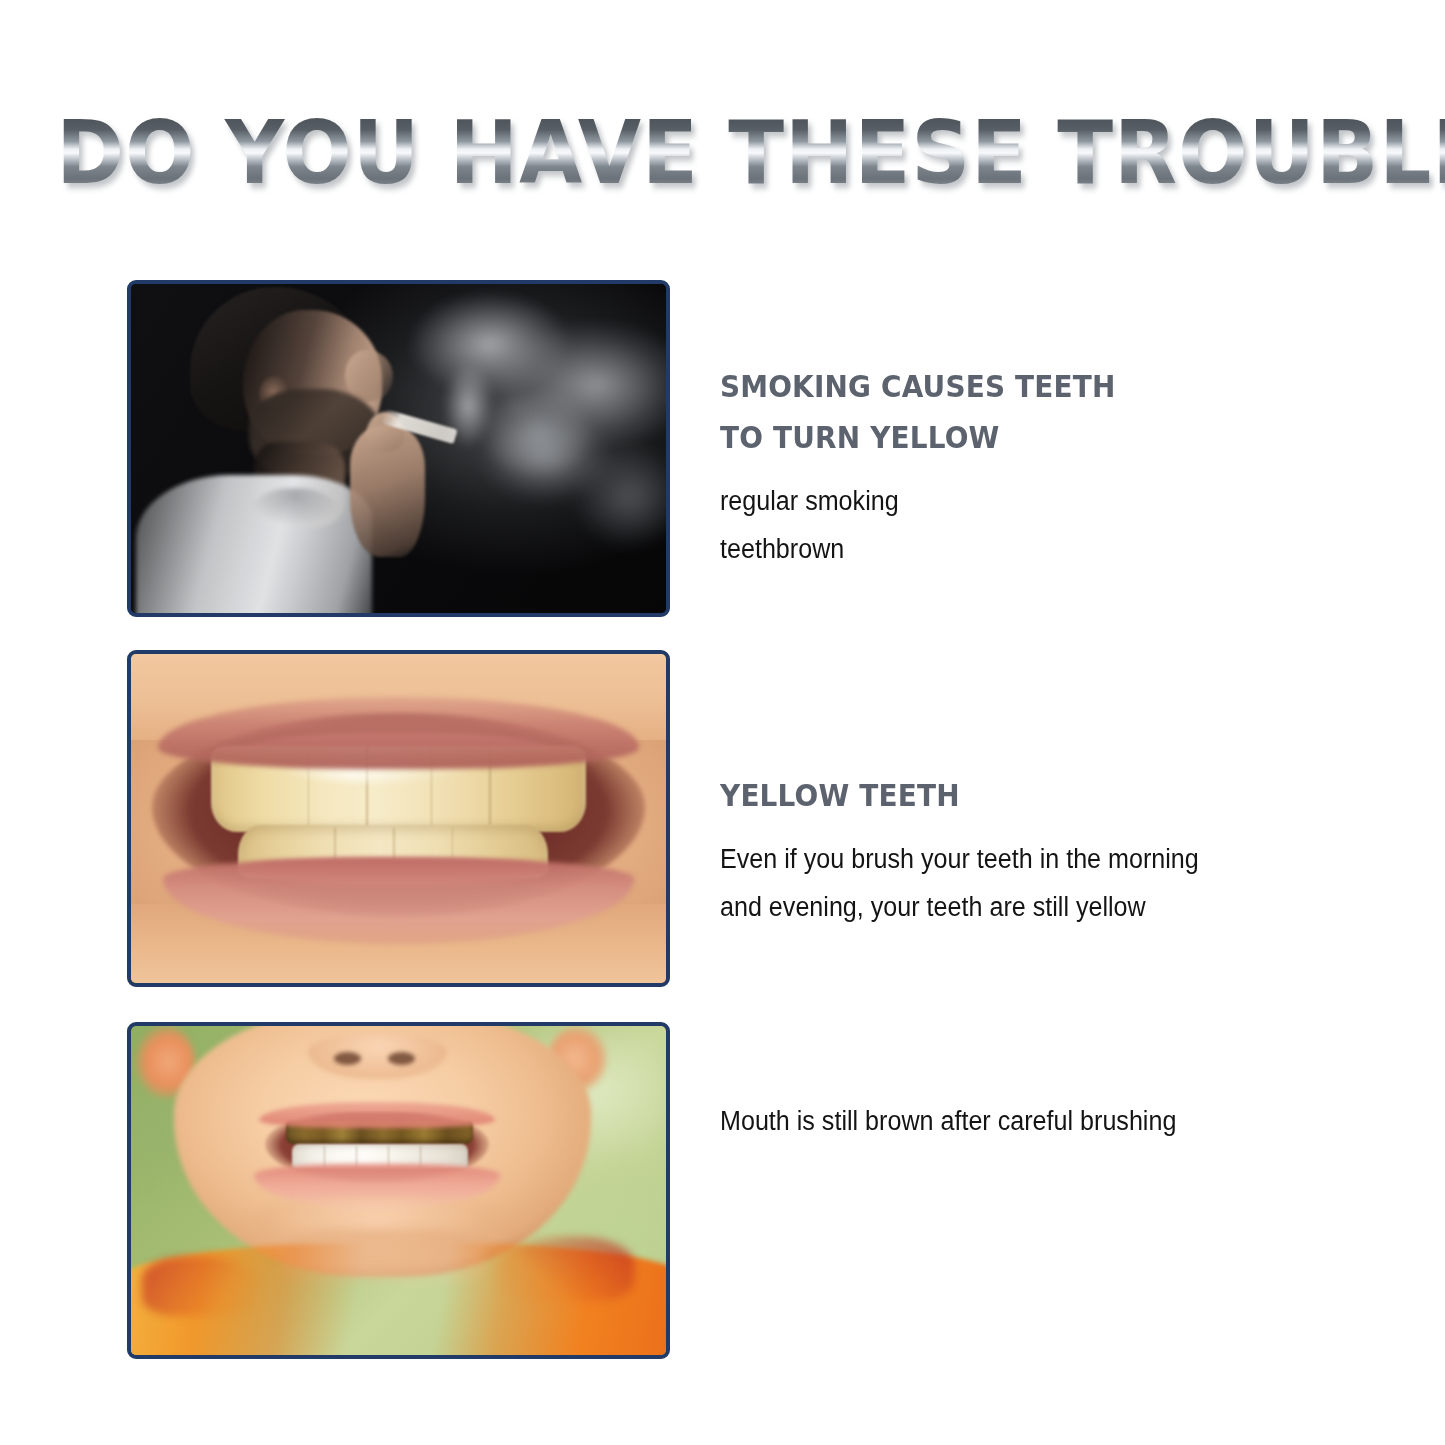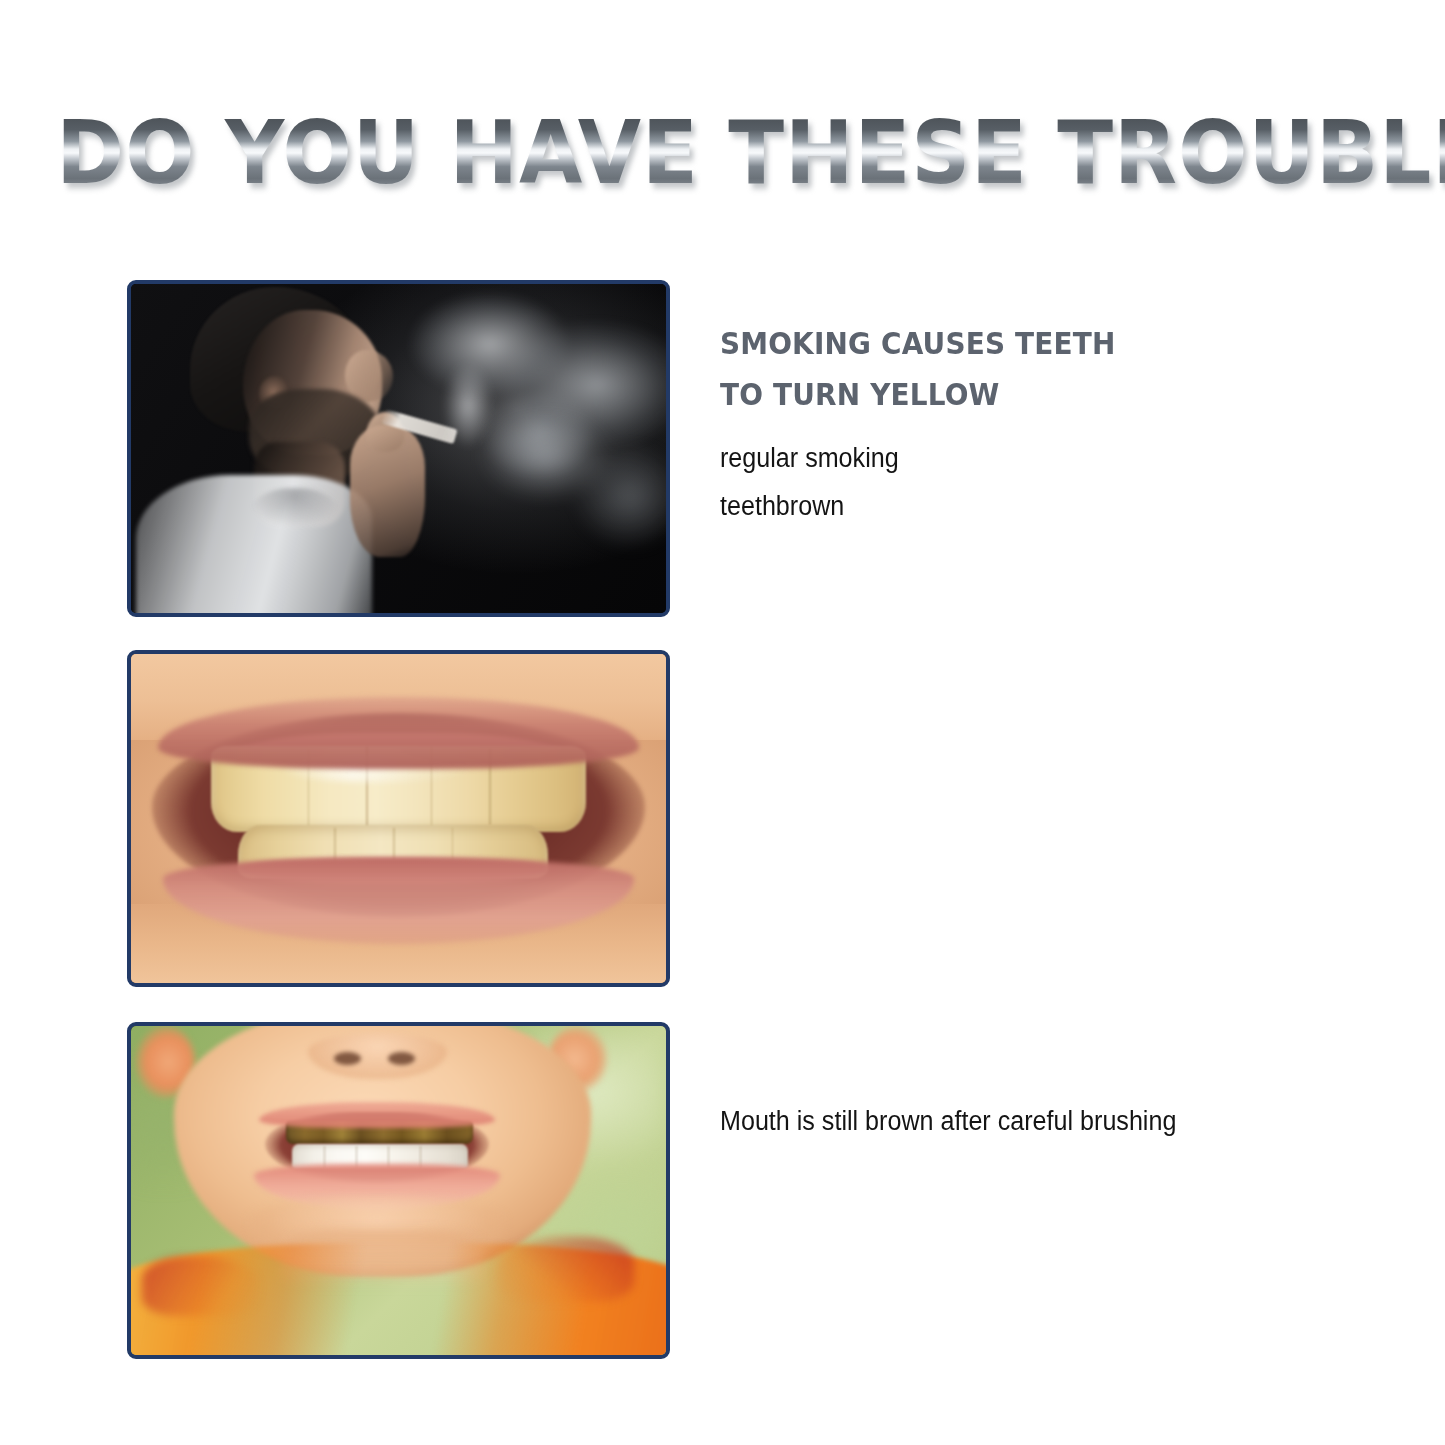--- a/index.html
+++ b/index.html
@@ -418,21 +418,21 @@
     font-family: "Liberation Sans", sans-serif;
     font-weight: normal;
     font-size: 27px;
     line-height: 48px;
     color: #141414;
     transform: scaleX(0.93);
     transform-origin: left center;
     white-space: nowrap;
     margin: 0;
   }
-  .heading-block { margin-bottom: 14px; }
+  .heading-block { margin-bottom: 14px; margin-top: 43px; }
 </style>
 </head>
 <body>
 
 <div class="title-wrap">
   <span class="title">DO YOU HAVE THESE TROUBLES</span>
 </div>
 
 <div class="row" id="row-1">
 
@@ -482,20 +482,27 @@
       <i class="t-arch-low"></i>
       <i class="t-sep5"></i>
       <i class="t-sep6"></i>
       <i class="t-sep7"></i>
       <i class="t-gum-low"></i>
       <i class="t-lip-up"></i>
       <i class="t-lip-low"></i>
     </div>
   </div>
 
+  <div class="text-col">
+    <div class="heading-block">
+      <p class="heading">YELLOW TEETH</p>
+    </div>
+    <p class="body-line">Even if you brush your teeth in the morning</p>
+    <p class="body-line">and evening, your teeth are still yellow</p>
+  </div>
 </div>
 
 <div class="row" id="row-3">
 
   <div class="photo-frame">
     <div class="photo p3">
       <i class="c-bg-blur"></i>
       <i class="c-ear-l"></i>
       <i class="c-ear-r"></i>
       <i class="c-face"></i>

